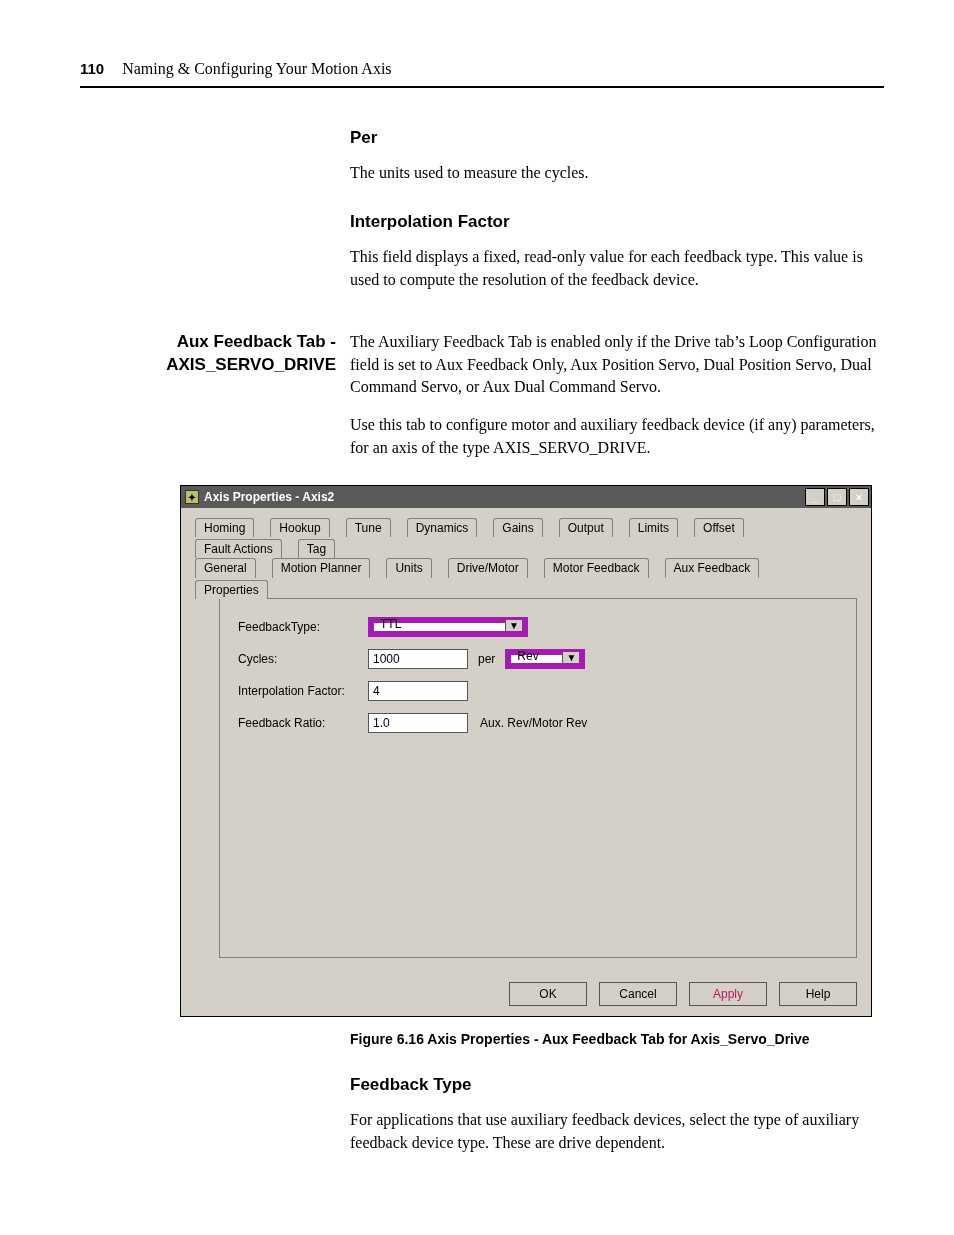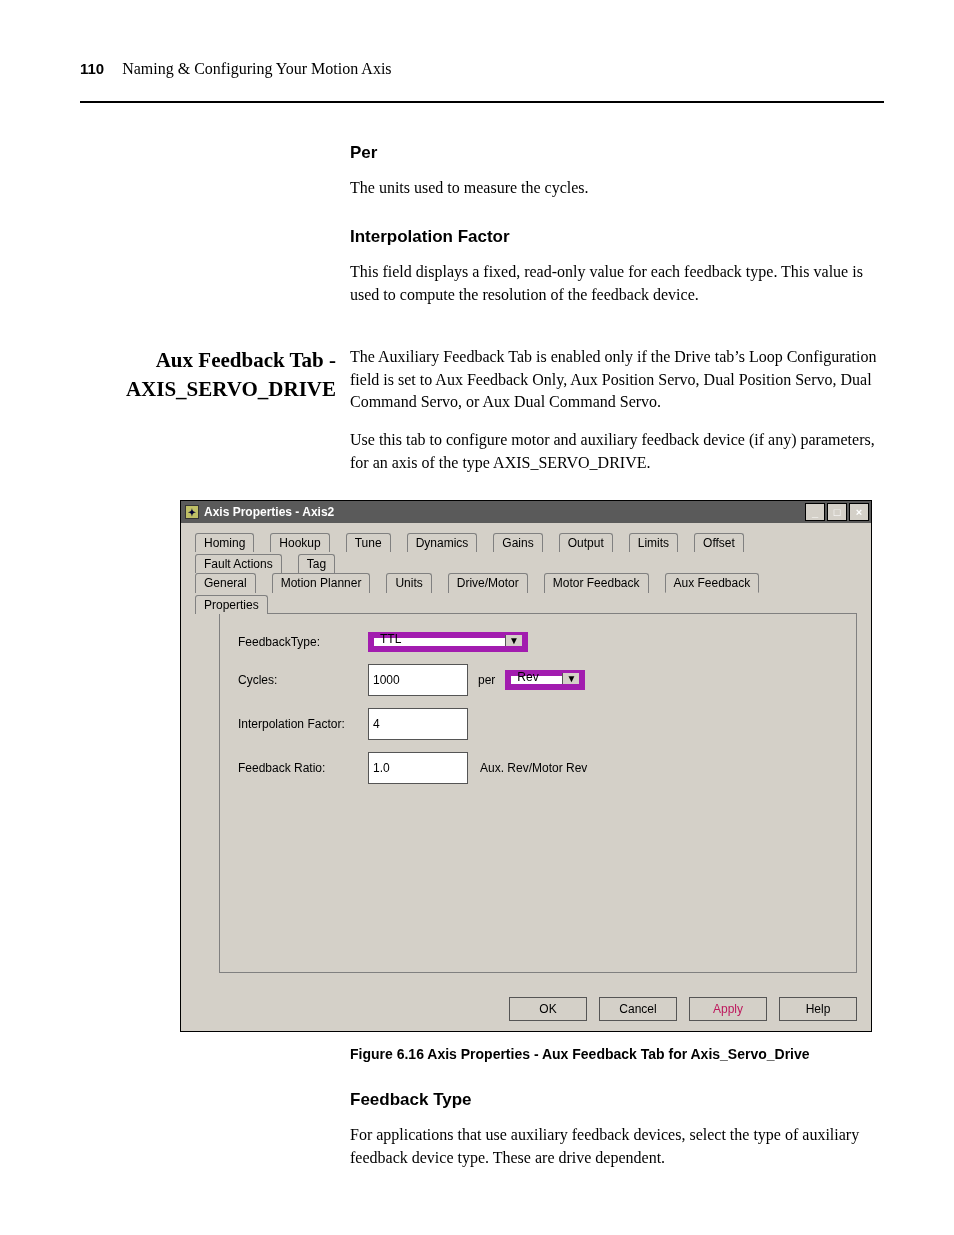--- a/index.html
+++ b/index.html
@@ -10,21 +10,21 @@
     background: #fff;
     width: 954px;
   }
   .page {
     padding: 60px 70px 40px 80px;
   }
   .header-row {
     display: flex;
     align-items: baseline;
     border-bottom: 2px solid #000;
-    padding-bottom: 23px;
+    padding-bottom: 8px;
     margin-bottom: 40px;
   }
   .page-num {
     font-family: Arial, Helvetica, sans-serif;
     font-weight: bold;
     font-size: 15px;
     margin-right: 18px;
   }
   .content-indent {
     margin-left: 270px;
@@ -40,23 +40,23 @@
     line-height: 1.4;
     margin: 0 0 16px 0;
   }
   .two-col {
     display: flex;
     margin-top: 40px;
   }
   .side-label {
     width: 270px;
     flex-shrink: 0;
-    font-family: Liberation Serif, serif;
+    font-family: Liberation Sans, sans-serif;
     font-weight: bold;
-    font-size: 21px;
+    font-size: 17px;
     text-align: right;
     padding-right: 14px;
     box-sizing: border-box;
     line-height: 1.35;
   }
   .two-col-body {
     flex: 1;
   }
   .figure-caption {
     font-family: Arial, Helvetica, sans-serif;
@@ -138,21 +138,21 @@
   .form-row {
     display: flex;
     align-items: center;
     margin-bottom: 12px;
   }
   .form-label {
     width: 130px;
   }
   .text-input {
     width: 100px;
-    height: 32px;
+    height: 20px;
     border: 1px solid #555;
     background: #fff;
     padding: 0 4px;
     font: inherit;
     box-sizing: border-box;
   }
   .dropdown {
     display: inline-flex;
     align-items: flex-end;
     height: 20px;

